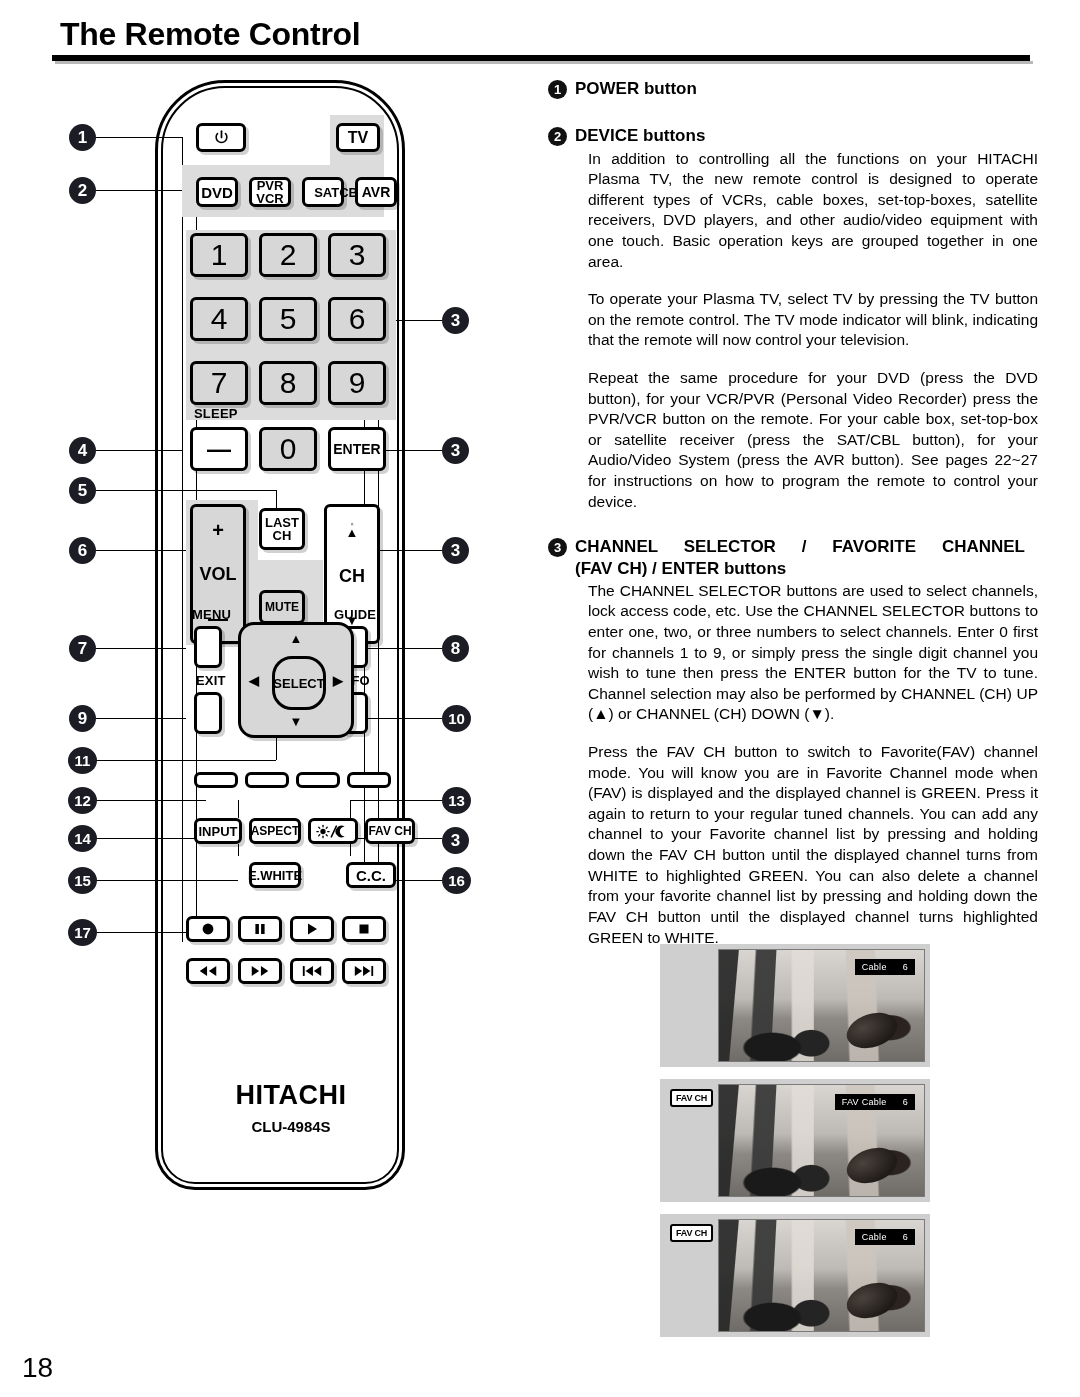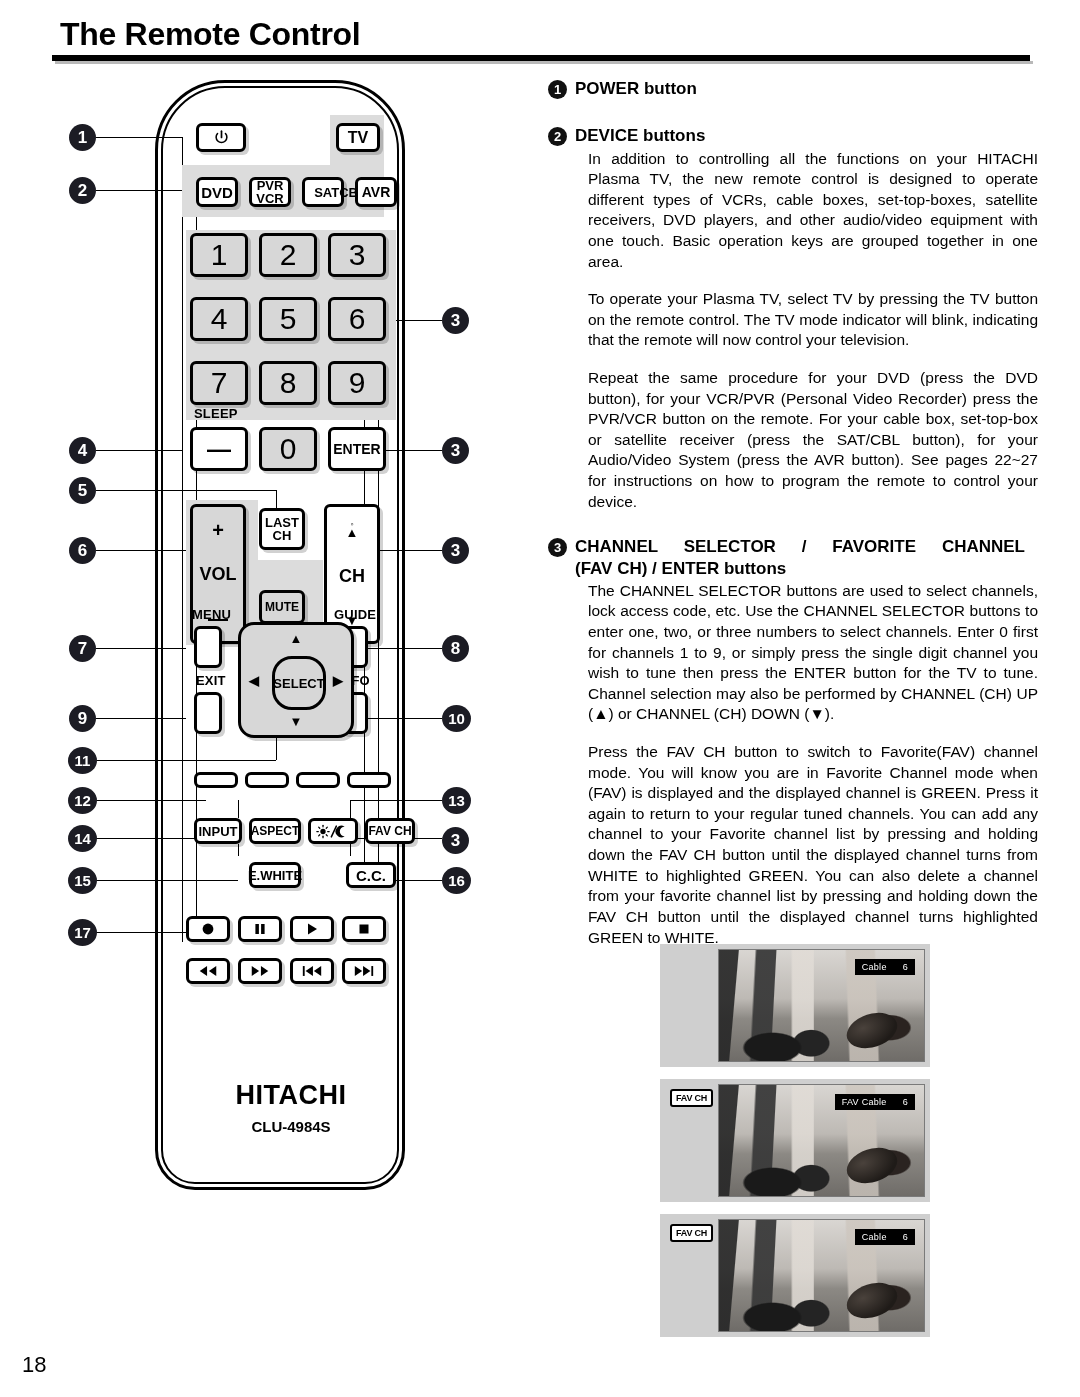--- a/index.html
+++ b/index.html
@@ -41,21 +41,21 @@
     width: 100%;
     height: 3px;
     background: #b9b9b9;
   }
 
   
   .page-number {
     position: absolute;
     left: 22px;
     top: 1352px;
-    font-size: 22px;
+    font-size: 28px;
   }
 
   
   .remote-area {
     position: absolute;
     left: 0;
     top: 70px;
     width: 520px;
     height: 1260px;
   }

